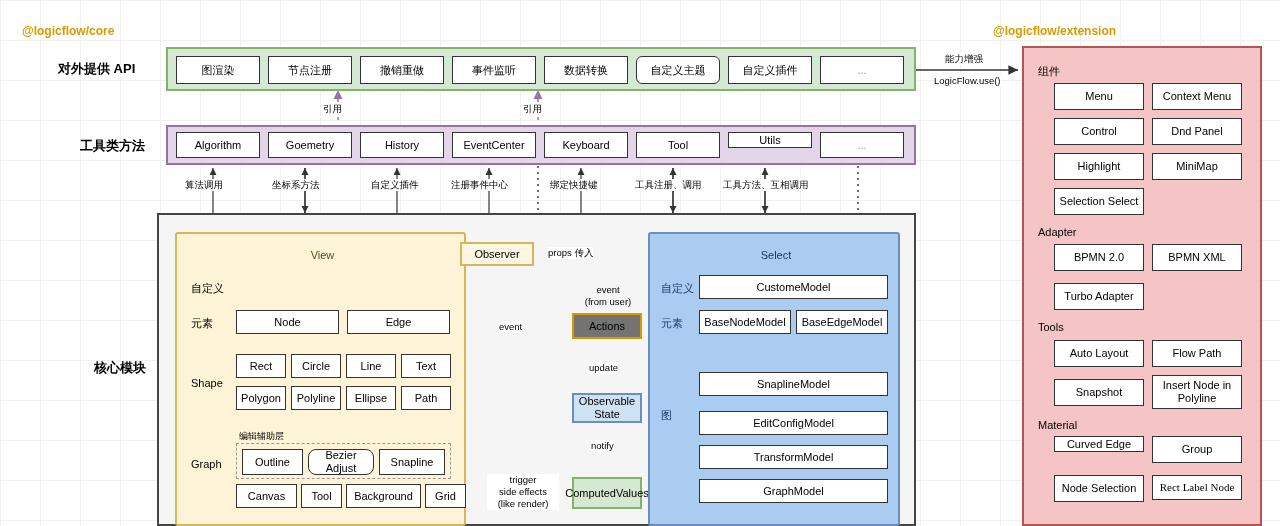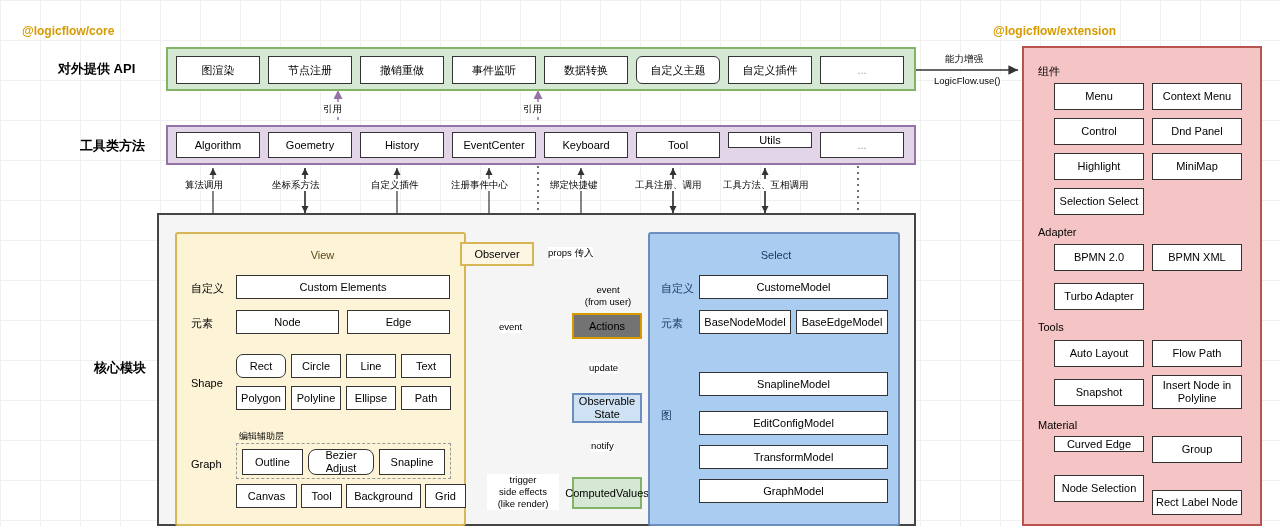--- a/index.html
+++ b/index.html
@@ -163,28 +163,27 @@
 
 <div class="abs annot annot-bg" style="left:945px;top:53px;">能力增强</div>
 <div class="abs annot annot-bg" style="left:934px;top:75px;">LogicFlow.use()</div>
 
 <div class="abs core-band" style="left:157px;top:213px;width:759px;height:313px;"></div>
 
 <div class="abs view-panel" style="left:175px;top:232px;width:291px;height:294px;border-radius:3px;">
   <div class="abs view-title ctr" style="left:0px;top:14px;width:291px;height:14px;">View</div>
 
   <div class="abs side-label" style="left:14px;top:47px;">自定义</div>
-  <div class="abs wbox ctr" style="left:59px;top:41px;width:214px;height:24px;">Custom Elements</div>
 
   <div class="abs side-label" style="left:14px;top:82px;">元素</div>
   <div class="abs wbox ctr" style="left:59px;top:76px;width:103px;height:24px;">Node</div>
   <div class="abs wbox ctr" style="left:170px;top:76px;width:103px;height:24px;">Edge</div>
 
   <div class="abs side-label" style="left:14px;top:143px;">Shape</div>
-  <div class="abs wbox ctr" style="left:59px;top:120px;width:50px;height:24px;border-radius:7px;">Rect</div>
+  <div class="abs wbox ctr" style="left:59px;top:120px;width:50px;height:24px;">Rect</div>
   <div class="abs wbox ctr" style="left:114px;top:120px;width:50px;height:24px;">Circle</div>
   <div class="abs wbox ctr" style="left:169px;top:120px;width:50px;height:24px;">Line</div>
   <div class="abs wbox ctr" style="left:224px;top:120px;width:50px;height:24px;">Text</div>
   <div class="abs wbox ctr" style="left:59px;top:152px;width:50px;height:24px;">Polygon</div>
   <div class="abs wbox ctr" style="left:114px;top:152px;width:50px;height:24px;">Polyline</div>
   <div class="abs wbox ctr" style="left:169px;top:152px;width:50px;height:24px;">Ellipse</div>
   <div class="abs wbox ctr" style="left:224px;top:152px;width:50px;height:24px;">Path</div>
 
   <div class="abs side-label" style="left:14px;top:224px;">Graph</div>
   <div class="abs grp-title" style="left:62px;top:196px;font-size:9px;">编辑辅助层</div>
@@ -264,14 +263,14 @@
   <div class="abs sec-title" style="left:14px;top:273px;">Tools</div>
   <div class="abs wbox ctr" style="left:30px;top:292px;width:90px;height:27px;">Auto Layout</div>
   <div class="abs wbox ctr" style="left:128px;top:292px;width:90px;height:27px;">Flow Path</div>
   <div class="abs wbox ctr" style="left:30px;top:331px;width:90px;height:27px;">Snapshot</div>
   <div class="abs wbox ctr" style="left:128px;top:327px;width:90px;height:34px;">Insert Node in Polyline</div>
 
   <div class="abs sec-title" style="left:14px;top:371px;">Material</div>
   <div class="abs wbox ctr" style="left:30px;top:388px;width:90px;height:16px;">Curved Edge</div>
   <div class="abs wbox ctr" style="left:128px;top:388px;width:90px;height:27px;">Group</div>
   <div class="abs wbox ctr" style="left:30px;top:427px;width:90px;height:27px;">Node Selection</div>
-  <div class="abs wbox ctr" style="left:128px;top:442px;width:90px;height:25px;">Rect Label Node</div>
+  <div class="abs wbox ctr" style="left:128px;top:427px;width:90px;height:25px;font-family:Liberation Serif, serif;">Rect Label Node</div>
 </div>
 
 </body></html>

